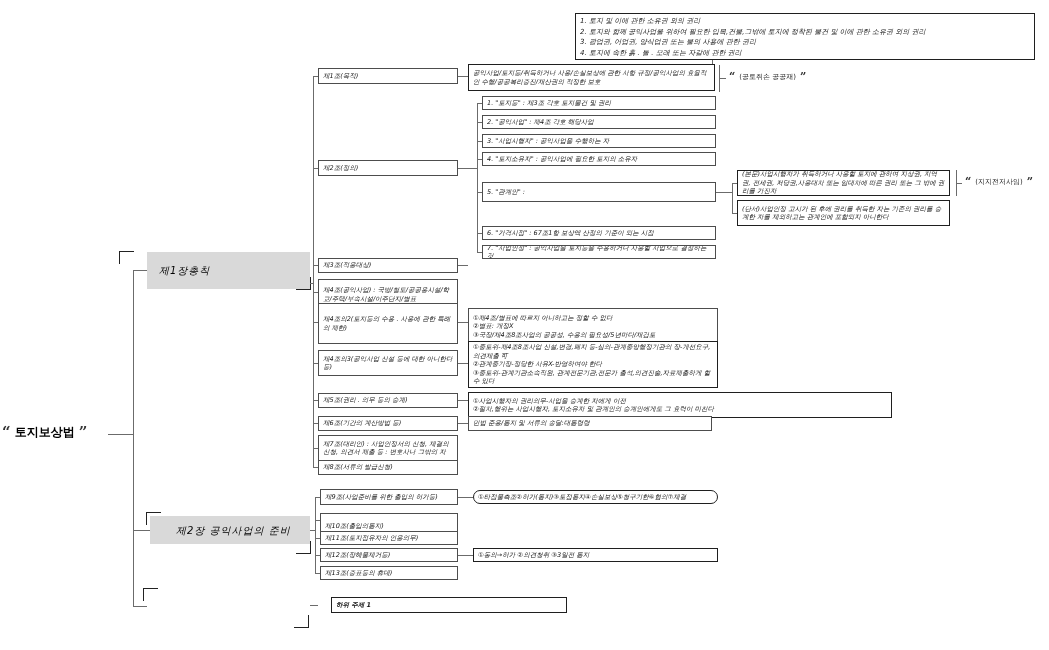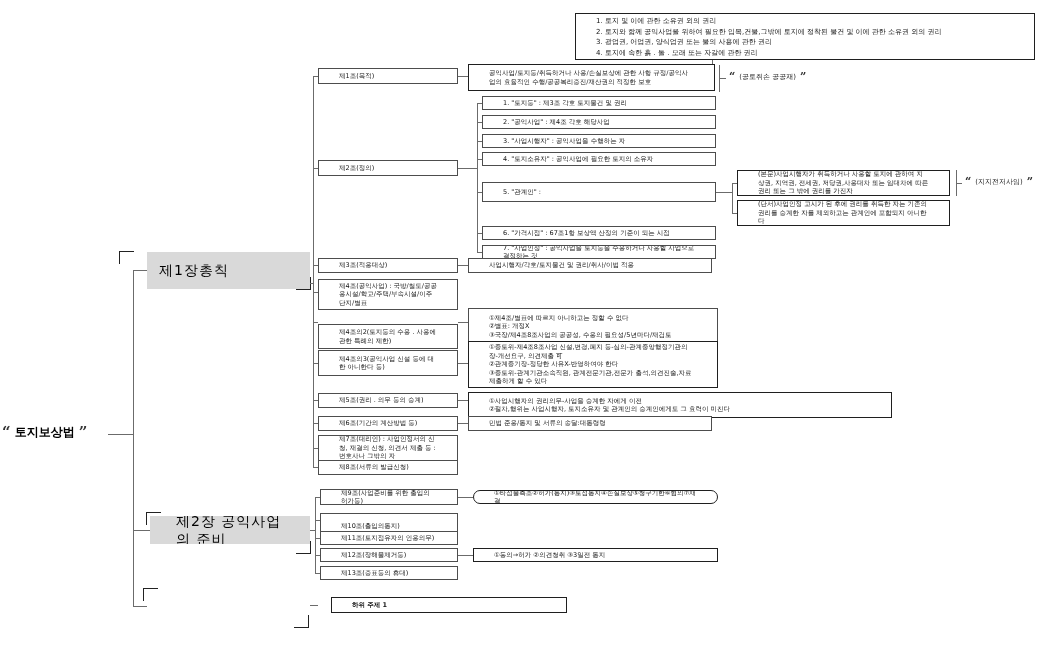--- a/index.html
+++ b/index.html
@@ -1,23 +1,23 @@
 <!DOCTYPE html>
 <html><head>
 <meta charset="utf-8">
 <style>
   html,body{margin:0;padding:0;background:#fff;}
   #canvas{position:relative;width:1049px;height:650px;background:#fff;overflow:hidden;
           font-family:"DejaVu Sans",sans-serif;color:#111;}
   .box{position:absolute;border:1px solid #4d4d4d;background:#fff;font-size:6.5px;
-       line-height:1.3;padding:2px 20px;box-sizing:border-box;display:flex;
-       align-items:center;white-space:pre-line;overflow:hidden;}
+       line-height:1.3;padding:2px 4px;box-sizing:border-box;display:flex;
+       align-items:center;white-space:pre-line;overflow:hidden;font-style:italic;}
   .strong{border:1.5px solid #1f1f1f;}
   .topnote{align-items:flex-start;font-size:7px;line-height:1.5;}
-  .chapter{background:#d9d9d9;border:none;font-size:14px;letter-spacing:1px;color:#000;}
+  .chapter{background:#d9d9d9;border:none;font-size:10px;letter-spacing:1px;color:#000;}
   .hl{position:absolute;height:1px;background:#6b6b6b;}
   .vl{position:absolute;width:1px;background:#6b6b6b;}
   .corner-tl{position:absolute;width:14px;height:12px;border-top:1.5px solid #222;
              border-left:1.5px solid #222;}
   .corner-br{position:absolute;width:14px;height:12px;border-bottom:1.5px solid #222;
              border-right:1.5px solid #222;}
   .summary{position:absolute;display:flex;align-items:center;gap:4px;font-size:7px;
            color:#222;white-space:nowrap;}
   .q{font-family:"DejaVu Serif",serif;font-weight:bold;font-size:11px;line-height:1;color:#333;}
   .root-title{position:absolute;display:flex;align-items:center;gap:4px;font-size:12px;
@@ -109,25 +109,24 @@
   <div class="vl" style="left:956px;top:170px;height:26px;"></div>
   <div class="hl" style="left:956px;top:183px;width:6px;"></div>
   <div class="summary" style="left:965px;top:176px;">
     <span class="q">“</span>
     <span>(지지전저사임)</span>
     <span class="q">”</span>
   </div>
 
   <div class="box" style="left:318px;top:258px;width:140px;height:15px;">제3조(적용대상)</div>
   <div class="hl" style="left:458px;top:265px;width:10px;"></div>
-  <div class="box" style="left:468px;top:258px;width:244px;height:15px;">사업시행자/각호/토지물건 및 권리/취사/이법 적용</div>
 
   <div class="box" style="left:318px;top:279px;width:140px;height:31px;">제4조(공익사업) : 국방/철도/공공용시설/학교/주택/부속시설/이주단지/별표</div>
 
-  <div class="box" style="left:318px;top:324px;width:140px;height:25px;">제4조의2(토지등의 수용 . 사용에 관한 특례의 제한)</div>
+  <div class="box" style="left:318px;top:303px;width:140px;height:41px;">제4조의2(토지등의 수용 . 사용에 관한 특례의 제한)</div>
   <div class="hl" style="left:458px;top:322px;width:10px;"></div>
   <div class="box" style="left:468px;top:308px;width:250px;height:37px;">①제4조/별표에 따르지 아니하고는 정할 수 없다
 ②별표: 개정X
 ③국장/제4조8조사업의 공공성, 수용의 필요성/5년마다/재검토</div>
 
   <div class="box" style="left:318px;top:350px;width:140px;height:26px;">제4조의3(공익사업 신설 등에 대한 아니한다 등)</div>
   <div class="hl" style="left:458px;top:363px;width:10px;"></div>
   <div class="box strong" style="left:468px;top:341px;width:250px;height:47px;">①중토위-제4조8조사업 신설,변경,폐지 등-심의-관계중앙행정기관의 장-개선요구, 의견제출 可
 ②관계중기장-정당한 사유X-반영하여야 한다
 ③중토위-관계기관소속직원, 관계전문기관,전문가 출석,의견진술,자료제출하게 할 수 있다</div>

